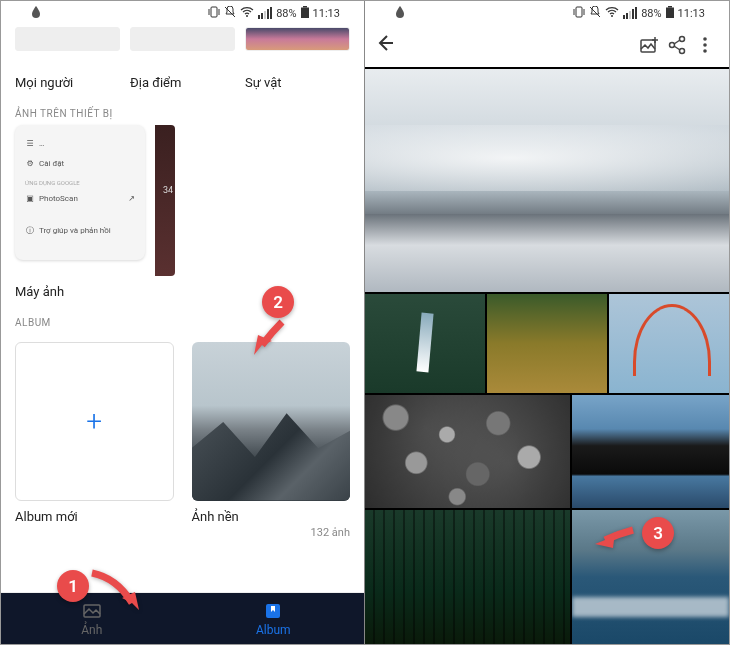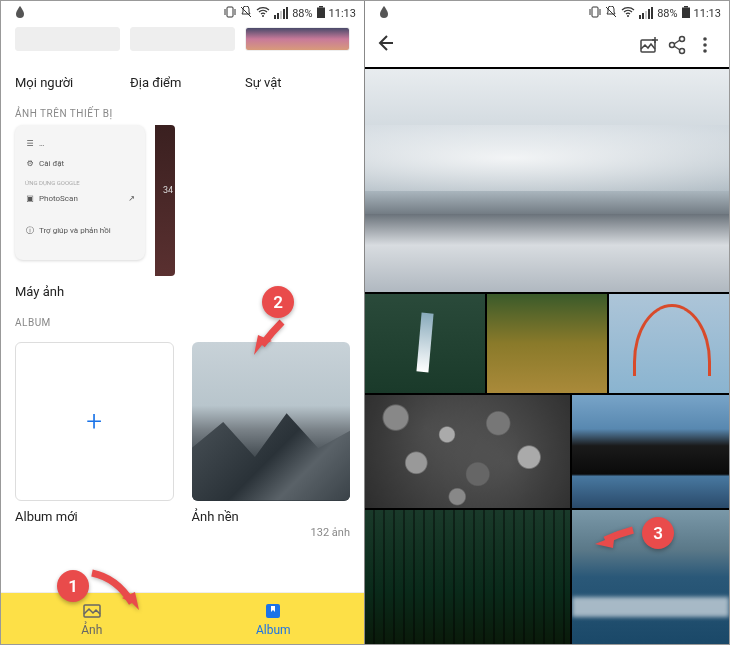--- a/index.html
+++ b/index.html
@@ -1,20 +1,20 @@
 <!DOCTYPE html>
 <html><head>
 <meta charset="utf-8">
 <style>
 * { margin: 0; padding: 0; box-sizing: border-box; font-family: -apple-system, Roboto, Arial, sans-serif; }
 body { background: #fff; width: 730px; height: 645px; overflow: hidden; border: 1px solid #999; }
 .container { display: flex; width: 100%; height: 100%; }
 .phone { width: 50%; height: 100%; position: relative; background: #fff; }
 .phone-left { border-right: 1px solid #888; }
-.status-bar { display: flex; justify-content: flex-end; align-items: center; gap: 4px; padding: 4px 8px 2px; height: 22px; font-size: 11px; color: #333; }
+.status-bar { display: flex; justify-content: flex-end; align-items: center; gap: 4px; padding: 4px 24px 2px; height: 22px; font-size: 11px; color: #333; }
 .status-bar .drop { margin-right: auto; margin-left: 6px; }
 .status-bar svg, .status-bar .sig { height: 12px; }
 .row-thumbs { display: flex; gap: 10px; padding: 0 14px; margin-top: 4px; }
 .thumb-box { flex: 1; }
 .thumb-img { width: 100%; height: 24px; background: #eee; border-radius: 3px; border: 1px solid #eee; }
 .thumb-img.pink { background: linear-gradient(180deg, #4a4a6a 0%, #c87a9a 50%, #d89a7a 100%); }
 .thumb-label { font-size: 13px; color: #222; margin-top: 24px; font-weight: 400; }
 .section-header { font-size: 10px; color: #888; letter-spacing: 0.5px; padding: 18px 14px 6px; text-transform: uppercase; }
 .device-row { padding: 0 14px; display: flex; gap: 10px; }
 .menu-card { width: 130px; height: 135px; background: #f5f5f5; border-radius: 8px; padding: 8px 6px; box-shadow: 0 1px 3px rgba(0,0,0,0.15); font-size: 8px; color: #555; }
@@ -26,21 +26,21 @@
 .device-label { font-size: 13px; color: #222; padding: 8px 14px 0; }
 .album-row { display: flex; gap: 18px; padding: 8px 14px 0; }
 .album-item { flex: 1; position: relative; }
 .album-box { width: 100%; aspect-ratio: 1; border-radius: 6px; display: flex; align-items: center; justify-content: center; }
 .album-box.new { border: 1px solid #ddd; background: #fff; }
 .album-box.new .plus { color: #1a73e8; font-size: 28px; font-weight: 300; }
 .album-box.mountain { background: linear-gradient(180deg, #c8d2d8 0%, #b8c5cc 40%, #7a8288 55%, #3a4248 75%, #2a3238 100%); position: relative; overflow: hidden; }
 .album-box.mountain::before { content:""; position:absolute; bottom:0; left:0; right:0; height:55%; background: linear-gradient(135deg, #4a5258 0%, #2a3238 50%, #5a6268 70%, #3a4248 100%); clip-path: polygon(0 40%, 20% 10%, 40% 50%, 60% 0%, 80% 40%, 100% 20%, 100% 100%, 0 100%); }
 .album-title { font-size: 13px; color: #222; margin-top: 8px; }
 .album-count { font-size: 11px; color: #888; margin-top: 2px; text-align: right; }
-.bottom-nav { position: absolute; bottom: 0; left: 0; right: 0; height: 52px; display: flex; border-top: 1px solid #eee; background: #fde047; justify-content: flex-end; }
+.bottom-nav { position: absolute; bottom: 0; left: 0; right: 0; height: 52px; display: flex; border-top: 1px solid #eee; background: #0f172a; justify-content: flex-end; }
 .nav-item { flex: 1; display: flex; flex-direction: column; align-items: center; justify-content: center; gap: 2px; font-size: 12px; color: #666; }
 .nav-item.active { color: #1a73e8; }
 .nav-item .icon { width: 20px; height: 20px; }
 
 .right-header { display: flex; align-items: center; padding: 8px 10px; height: 44px; }
 .right-header .back { font-size: 20px; color: #333; flex: 0 0 auto; }
 .right-header .sp { flex: 1; }
 .right-header .act { width: 28px; display: flex; justify-content: center; color: #444; }
 .gallery { position: absolute; top: 66px; left: 0; right: 0; bottom: 0; background: #000; display: flex; flex-direction: column; gap: 2px; padding-top: 2px; }
 .g-row { display: flex; gap: 2px; }

